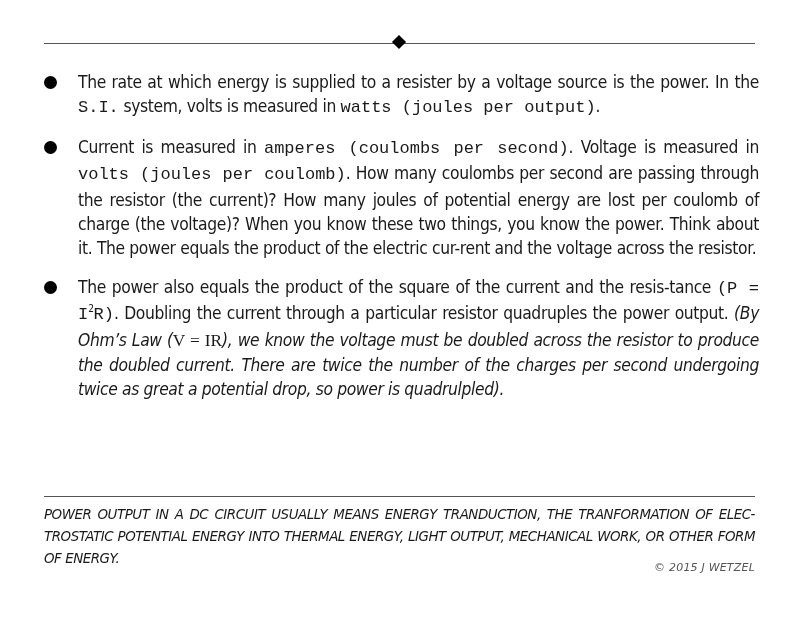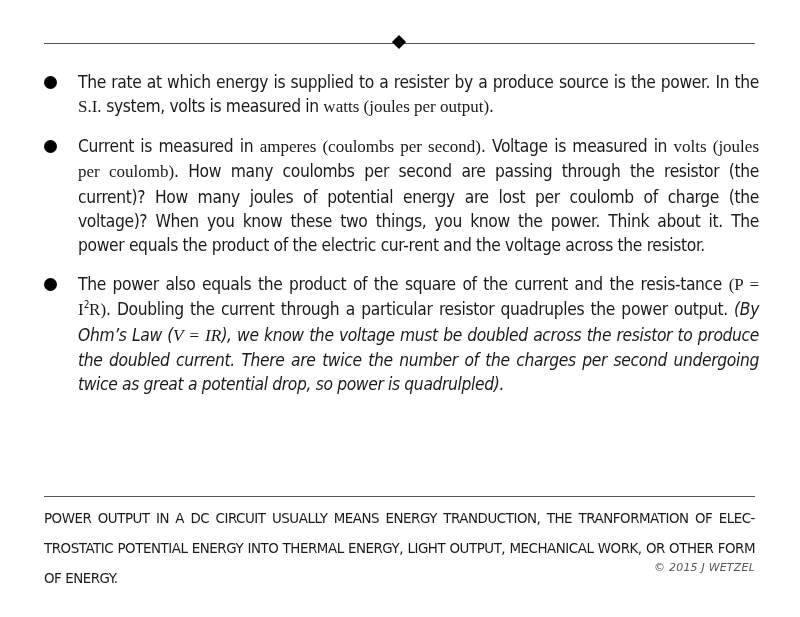--- a/index.html
+++ b/index.html
@@ -6,38 +6,38 @@
   body {
     width: 800px; height: 617px; background: #ffffff; position: relative;
     font-family: "DejaVu Sans", sans-serif; color: #1a1a1a; overflow: hidden;
   }
   .top-rule { position: absolute; left: 44px; top: 43px; width: 711px; height: 1px; background: #555; }
   .diamond { position: absolute; left: 394px; top: 37px; width: 10px; height: 10px; background: #000; transform: rotate(45deg); }
   .bullets { position: absolute; left: 44px; top: 70px; width: 715px; }
   .bullet { position: relative; padding-left: 34px; font-size: 17.3px; line-height: 24.4px; margin-bottom: 14px; letter-spacing: -0.35px; font-family: "DejaVu Sans Condensed", "DejaVu Sans", sans-serif; transform-origin: left top; }
   .bullet .dot { position: absolute; left: 0; top: 6px; width: 13px; height: 13px; background: #000; border-radius: 50%; }
   .bullet p { margin: 0; text-align: justify; }
-  .serif { font-family: Liberation Serif, serif; font-size: 17px; letter-spacing: 0; }
+  .serif { font-family: Liberation Mono, monospace; font-size: 17px; letter-spacing: 0; }
   .it { font-style: italic; }
-  .math { font-family: "Liberation Serif", serif; font-style: italic; letter-spacing: 0; }
+  .math { font-family: "Liberation Serif", serif; letter-spacing: 0; }
   sup { font-size: 10px; line-height: 0; }
   .bottom-rule { position: absolute; left: 44px; top: 496px; width: 711px; height: 1px; background: #555; }
-  .footnote { position: absolute; left: 44px; top: 504px; width: 711px; font-size: 13.4px; line-height: 30px; text-align: justify; letter-spacing: -0.45px; }
+  .footnote { position: absolute; left: 44px; top: 504px; width: 711px; font-size: 13.4px; line-height: 22px; text-align: justify; letter-spacing: -0.45px; font-style: italic; }
   .copyright { position: absolute; right: 45px; top: 561px; font-size: 11px; font-style: italic; color: #555; letter-spacing: 0.2px; }
 </style>
 </head>
 <body>
 
 <div class="top-rule"></div>
 <div class="diamond"></div>
 
 <div class="bullets">
   <div class="bullet">
     <span class="dot"></span>
-    <p><span>The rate at which energy is supplied to a resister by a produce source is the power.  In the </span><span class="serif">S.I.</span><span> system, volts is measured in </span><span class="serif">watts (joules per output)</span><span>.</span></p>
+    <p><span>The rate at which energy is supplied to a resister by a voltage source is the power.  In the </span><span class="serif">S.I.</span><span> system, volts is measured in </span><span class="serif">watts (joules per output)</span><span>.</span></p>
   </div>
   <div class="bullet">
     <span class="dot"></span>
     <p><span>Current is measured in  </span><span class="serif">amperes (coulombs per second)</span><span>.  Voltage is measured in </span><span class="serif">volts (joules per coulomb)</span><span>.  How many coulombs per second are passing through the resistor (the current)?   How many joules of potential energy are lost per coulomb of charge (the voltage)?  When you know these two things, you know the power.  Think about it.  The power equals the product of the electric cur-rent and the voltage across the resistor.</span></p>
   </div>
   <div class="bullet">
     <span class="dot"></span>
     <p><span>The power also equals the product of the square of the current and the resis-tance </span><span class="serif">(P = I</span><sup>2</sup><span class="serif">R)</span><span>.  Doubling the current through a particular resistor quadruples the power output.  </span><span class="it">(By Ohm’s Law (</span><span class="math">V = IR</span><span class="it">), we know the voltage must be doubled across the resistor to produce the doubled current.  There are twice the number of the charges per second undergoing twice as great a potential drop, so power is quadrulpled).</span></p>
   </div>
 </div>

